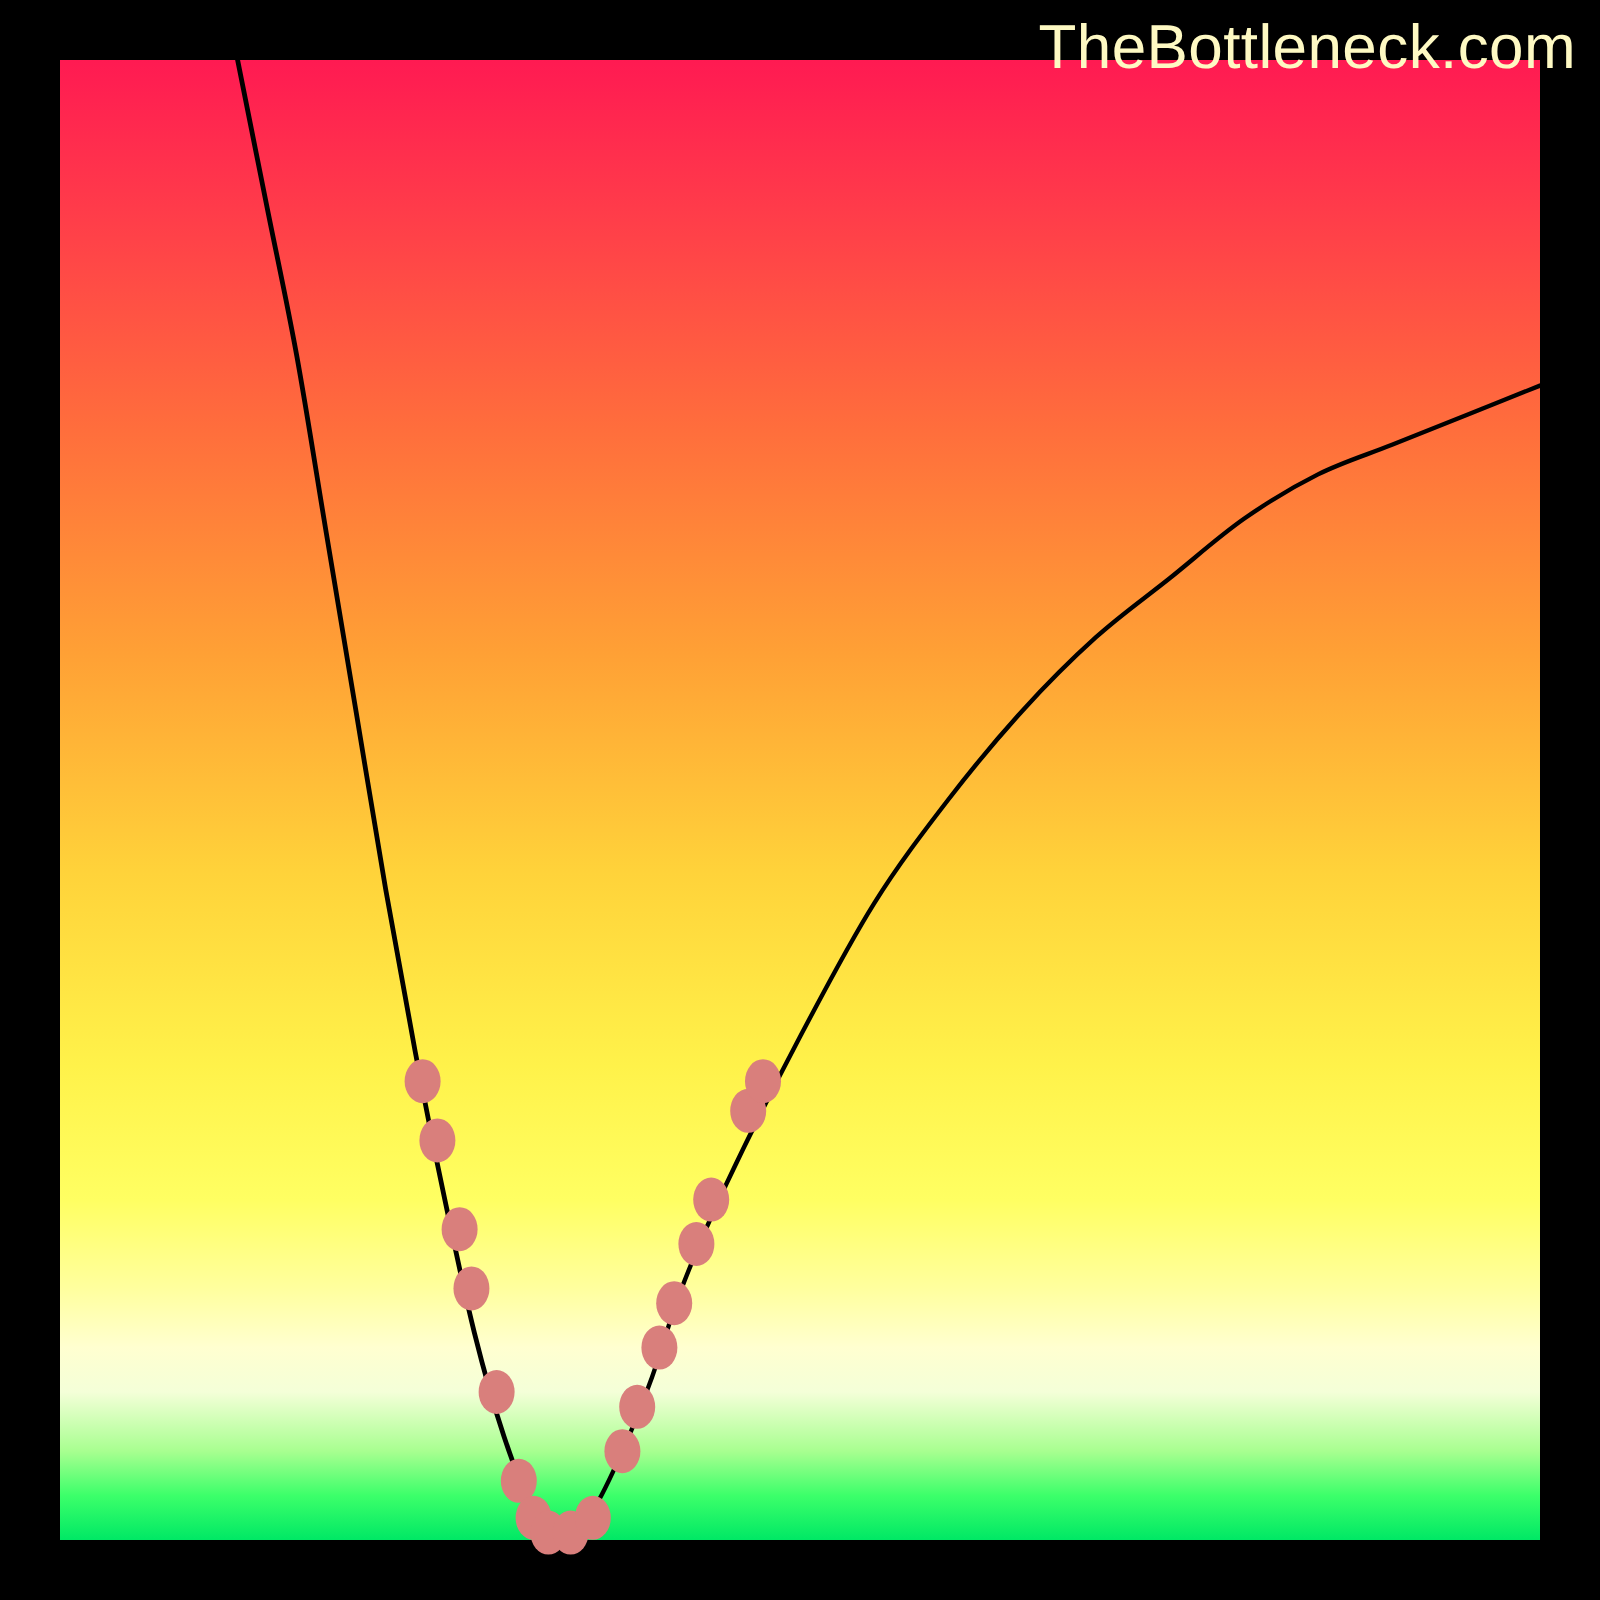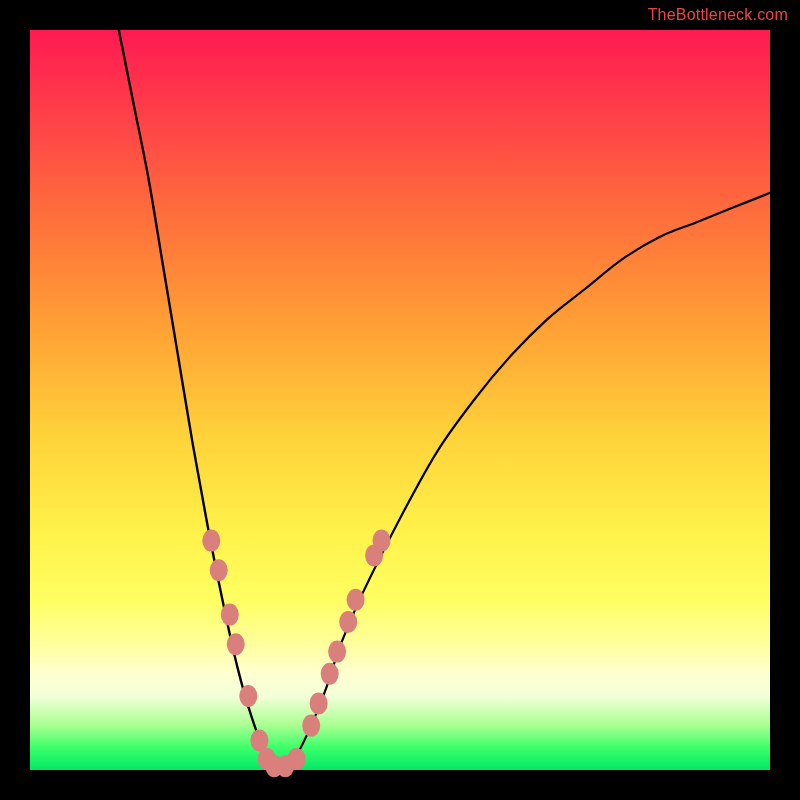--- a/index.html
+++ b/index.html
@@ -39,22 +39,22 @@
       #f4ffd8 90%,
       #a8ff90 94%,
       #3cff6a 97%,
       #00e865 100%
     );
   }
   .watermark {
     position: absolute;
     top: 6px;
     right: 12px;
-    color: #ef4444;
-    font-size: 16px;
+    color: #fef9c3;
+    font-size: 31px;
     letter-spacing: 0.2px;
     font-weight: 400;
     font-family: Arial, Helvetica, sans-serif;
   }
   svg.curves {
     position: absolute;
     left: 0;
     top: 0;
     width: 740px;
     height: 740px;

